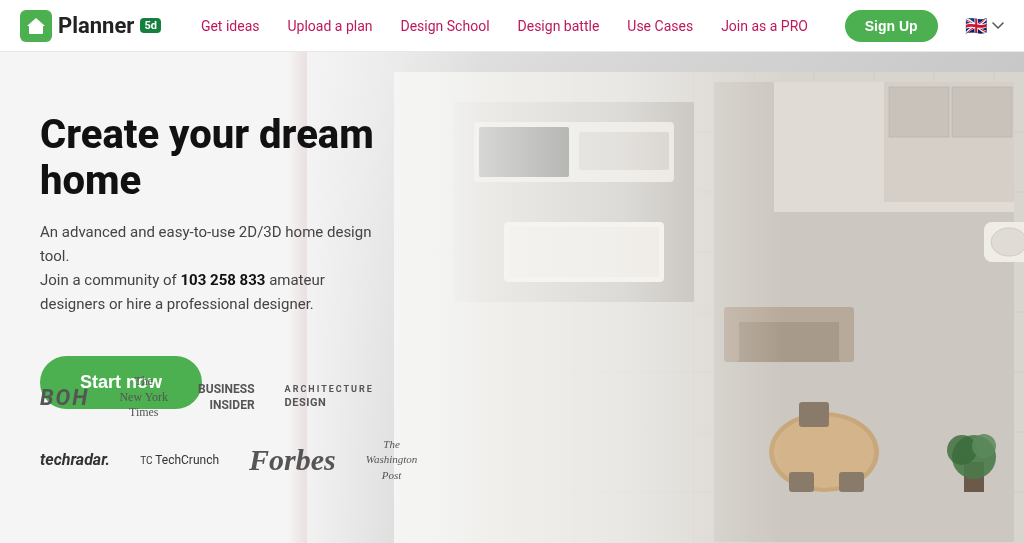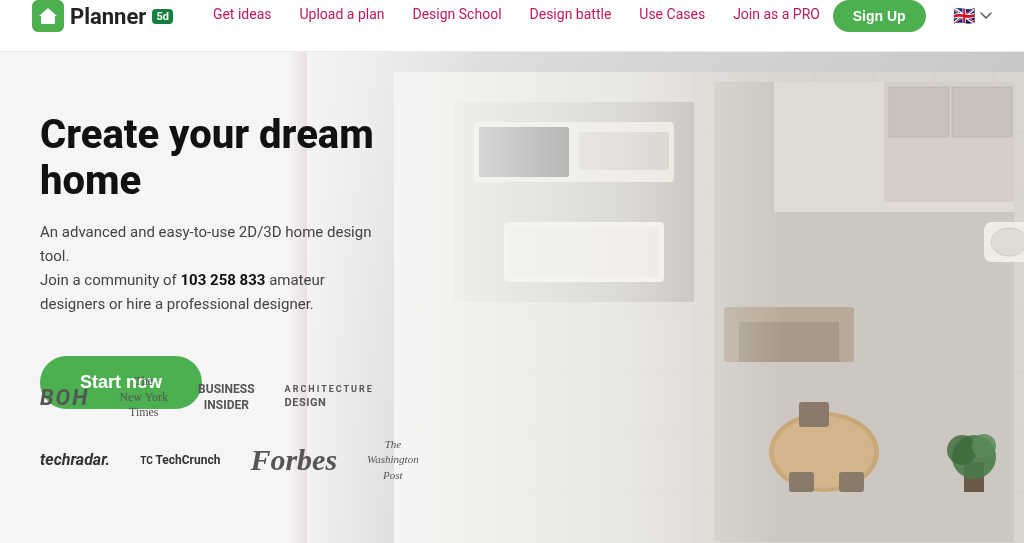--- a/index.html
+++ b/index.html
@@ -1,21 +1,21 @@
 <!DOCTYPE html>
 <html><head>
   <meta charset="utf-8">
   <style>
     * { margin: 0; padding: 0; box-sizing: border-box; }
     body { font-family: -apple-system, BlinkMacSystemFont, 'Segoe UI', Roboto, sans-serif; width: 1024px; height: 543px; overflow: hidden; background: #f5f5f5; }
 
     
     .navbar {
-      display: flex; align-items: flex-start; background: #fff;
-      height: 52px; padding: 0 32px; border-bottom: 1px solid #e8e8e8;
+      display: flex; align-items: center; background: #fff;
+      height: 52px; padding: 0 20px; border-bottom: 1px solid #e8e8e8;
       position: relative; z-index: 10;
     }
     .logo { display: flex; align-items: center; gap: 6px; margin-right: 28px; text-decoration: none; }
     .logo-text { font-size: 22px; font-weight: 700; color: #222; }
     .logo-badge {
       background: #15803d; color: #fff; font-size: 11px; font-weight: 700;
       border-radius: 4px; padding: 1px 4px;
     }
     .logo-icon {
       width: 32px; height: 32px; background: #4caf50; border-radius: 6px;
@@ -69,24 +69,24 @@
 
     
     .press-section {
       position: absolute; bottom: 0; left: 0; width: 480px;
       padding: 24px 40px;
     }
     .press-row { display: flex; align-items: center; gap: 30px; margin-bottom: 16px; flex-wrap: wrap; }
     .press-logo { font-size: 13px; color: #555; font-weight: 400; white-space: nowrap; }
     .press-logo.boh { font-size: 22px; font-weight: 700; letter-spacing: 2px; font-style: italic; }
     .press-logo.nyt { font-family: Georgia, serif; font-size: 13px; text-align: center; line-height: 1.3; }
-    .press-logo.bi { font-size: 12px; font-weight: 700; text-align: center; line-height: 1.3; }
+    .press-logo.bi { font-size: 12px; font-weight: 700; text-align: right; line-height: 1.3; }
     .press-logo.arch { font-size: 11px; font-weight: 700; letter-spacing: 1px; }
     .press-logo.techradar { font-size: 16px; font-weight: 700; font-style: italic; color: #333; }
-    .press-logo.techcrunch { font-size: 12px; font-weight: 700; color: #333; text-align: right; }
+    .press-logo.techcrunch { font-size: 12px; font-weight: 400; color: #333; text-align: right; }
     .press-logo.forbes { font-family: Georgia, serif; font-size: 30px; font-weight: 700; font-style: italic; }
     .press-logo.wapo { font-family: Georgia, serif; font-size: 12px; font-style: italic; text-align: center; line-height: 1.3; }
 
     
     .room-svg { width: 100%; height: 100%; }
   </style>
 </head>
 <body>
 
 <nav class="navbar">

